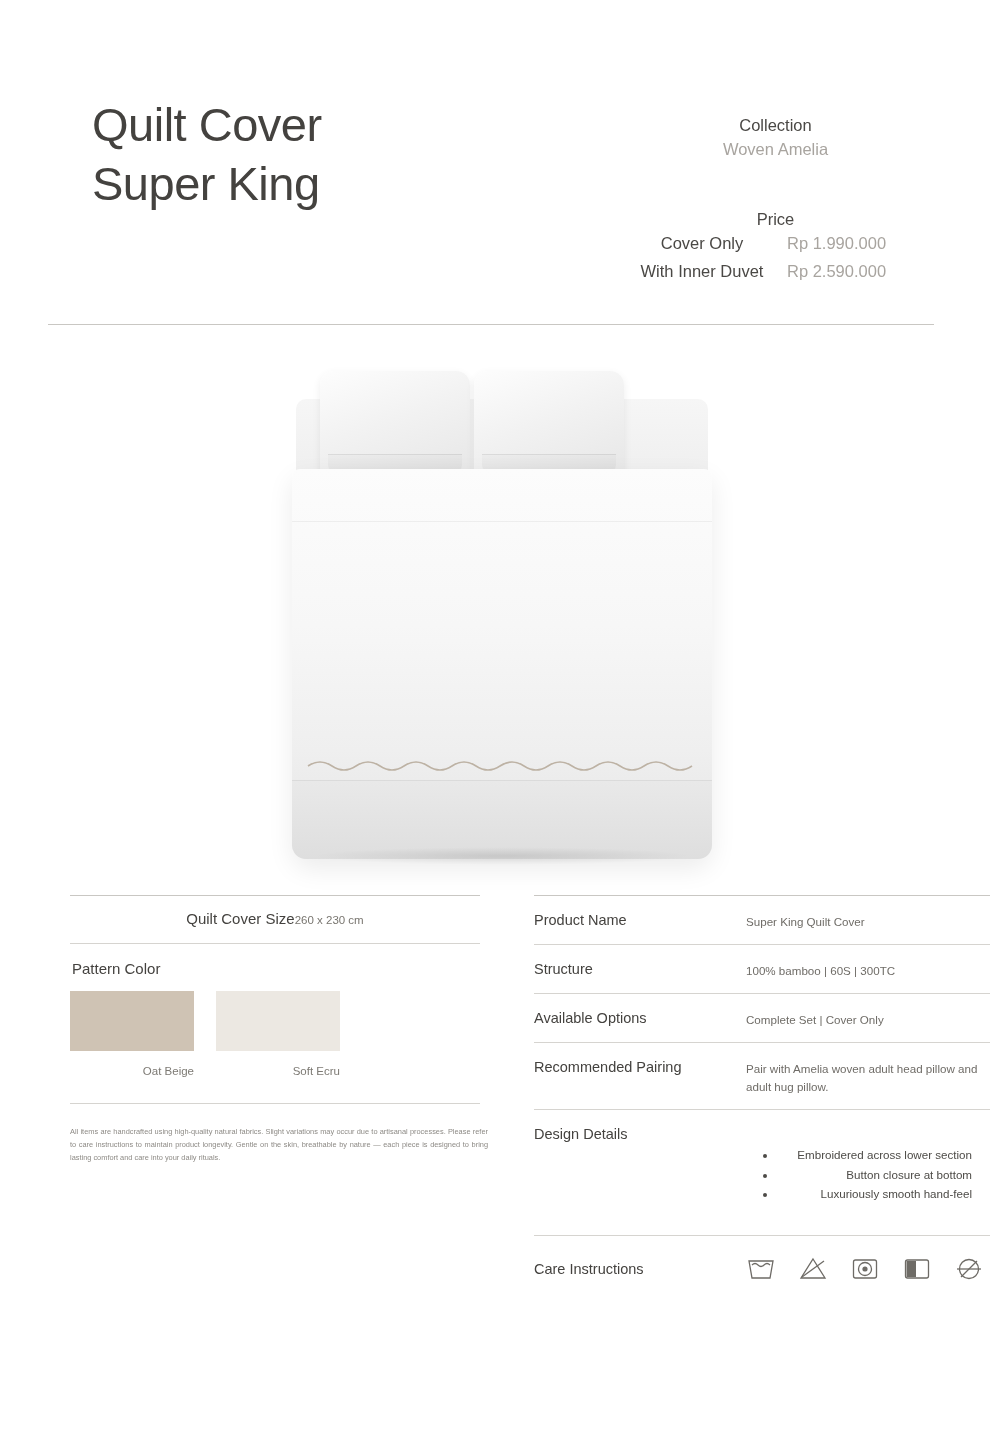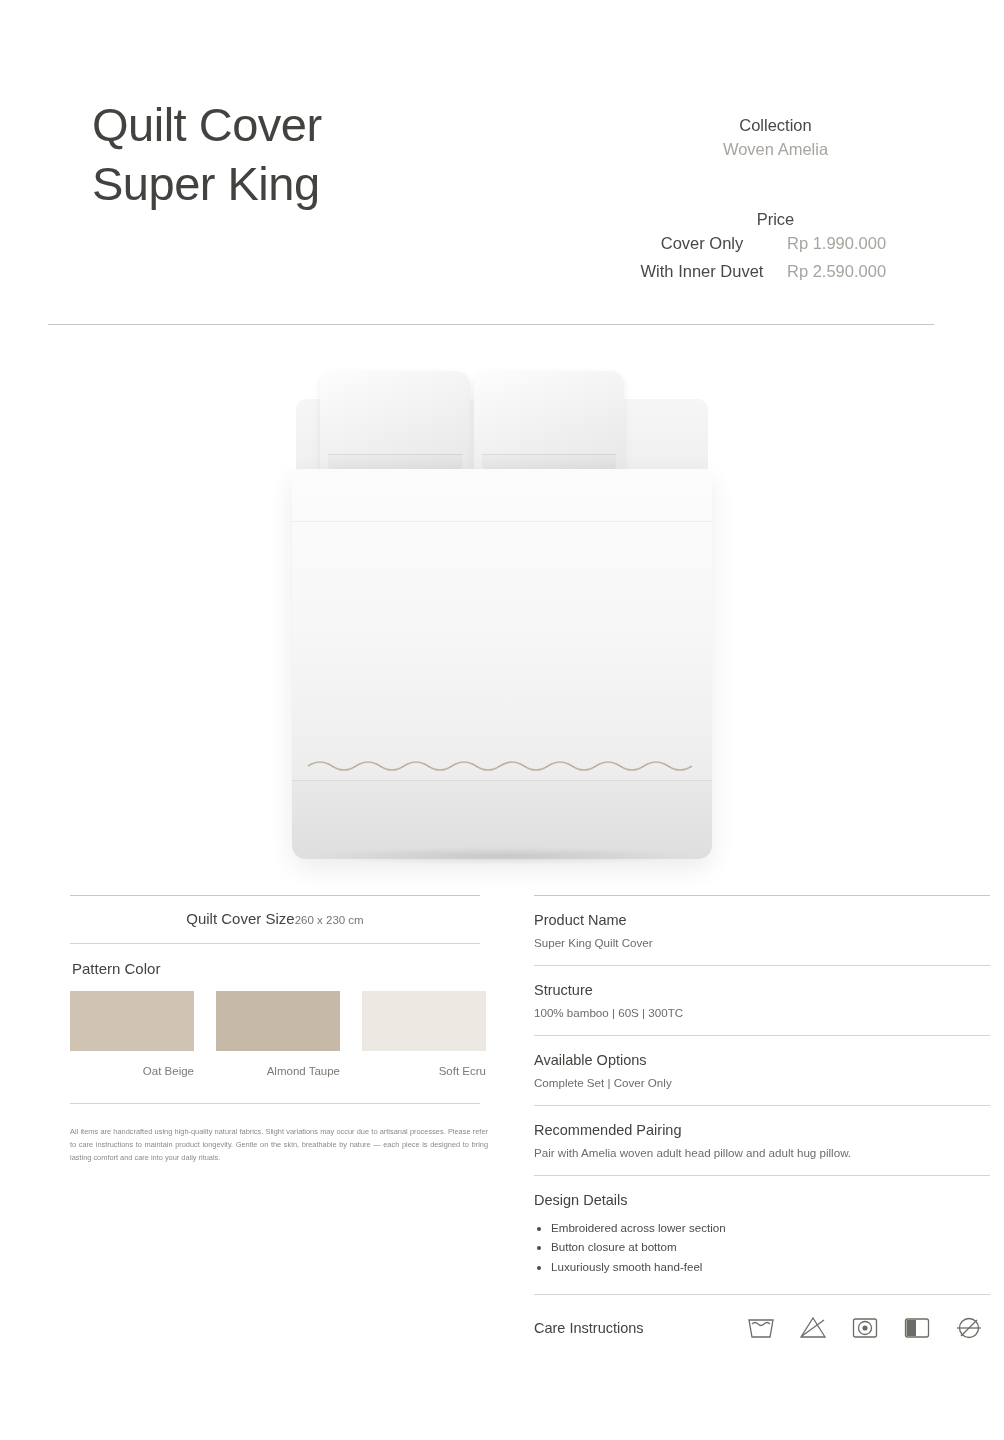--- a/index.html
+++ b/index.html
@@ -222,39 +222,39 @@
     color: #8d8a85;
     text-align: justify;
     width: 418px;
   }
 
   
   .rt-row {
     display: flex;
     align-items: flex-start;
     padding: 14px 0 13px 0;
-    flex-direction: column;
   }
   .rt-label {
     width: 212px;
     font-size: 14.5px;
     color: #44423f;
     line-height: 1.45;
   }
   .rt-value {
     flex: 1;
     font-size: 11.6px;
     color: #6f6c67;
     line-height: 1.55;
     padding-top: 3px;
   }
   .bullets {
-    margin: 4px;
+    margin: 18px;
     padding-left: 13px;
     list-style: disc;
+    text-align: right;
   }
   .bullets li {
     font-size: 11.6px;
     color: #4d4b47;
     line-height: 1.72;
   }
   .care-row {
     display: flex;
     align-items: center;
     padding: 20px 0 10px 0;
@@ -326,24 +326,20 @@
     <div class="hr-soft"></div>
 
     <div class="pattern-title">Pattern Color</div>
 
     <div class="swatches">
       <div class="swatch-item">
         <div class="swatch" style="background:#cfc3b4"></div>
         <div class="swatch-name">Oat Beige</div>
       </div>
       <div class="swatch-item">
-        <div class="swatch" style="background:#c6b9a7"></div>
-        <div class="swatch-name">Almond Taupe</div>
-      </div>
-      <div class="swatch-item">
         <div class="swatch" style="background:#ece8e2"></div>
         <div class="swatch-name">Soft Ecru</div>
       </div>
     </div>
 
     <div class="hr-soft" style="margin-top:26px"></div>
 
     <div class="disclaimer">All items are handcrafted using high-quality natural fabrics. Slight variations may occur due to artisanal processes. Please refer to care instructions to maintain product longevity. Gentle on the skin, breathable by nature — each piece is designed to bring lasting comfort and care into your daily rituals.</div>
   </div>
 

